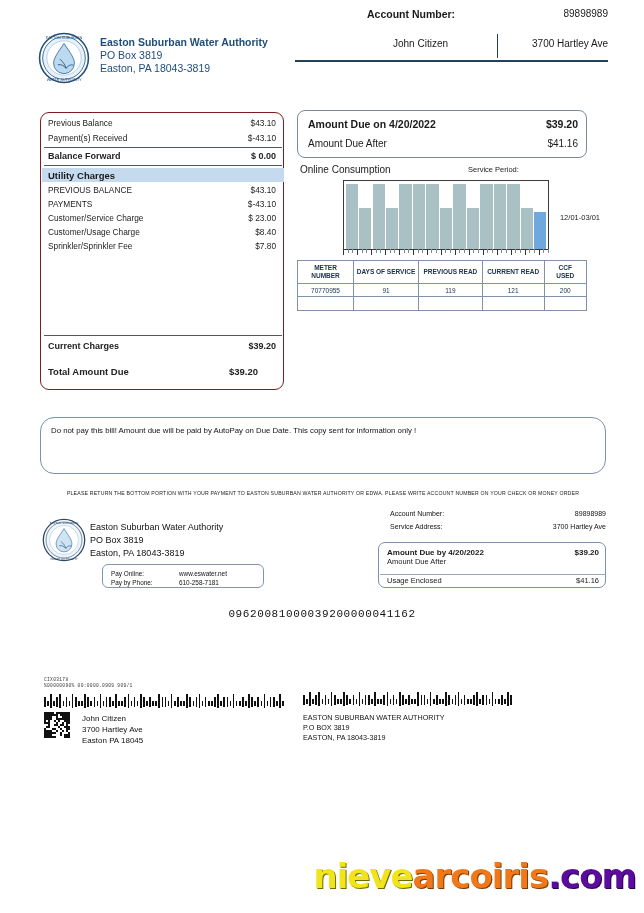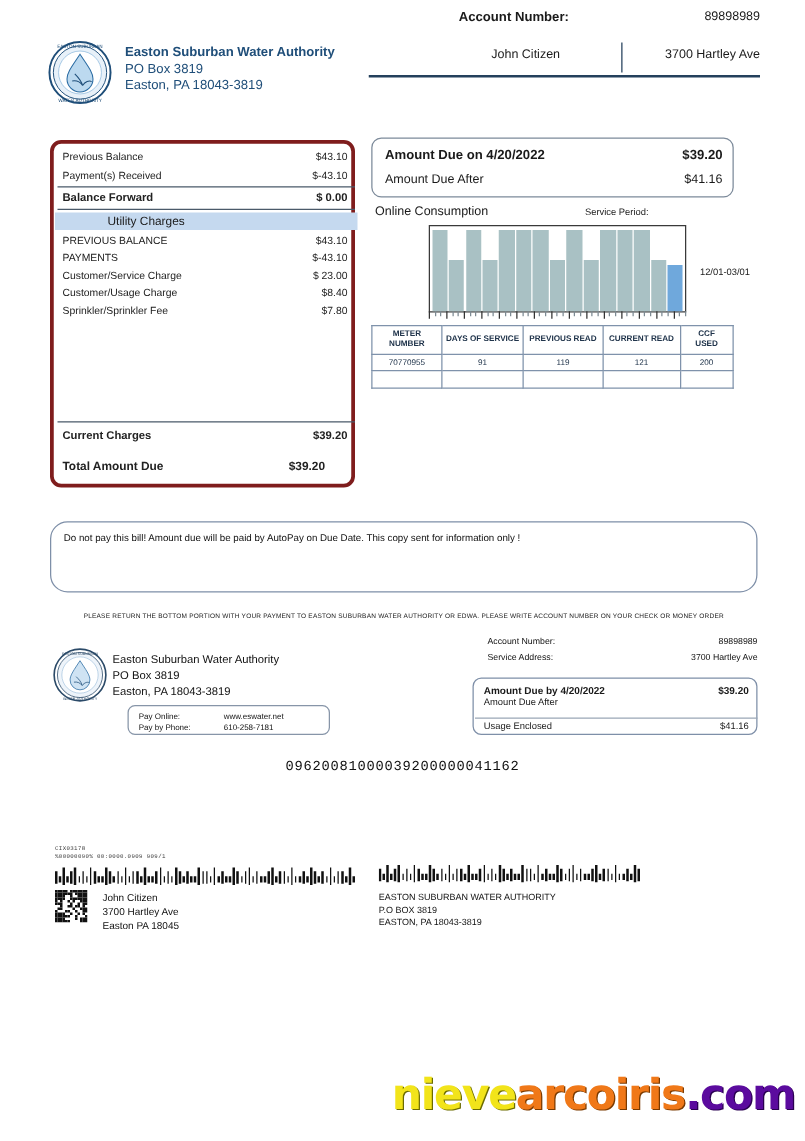--- a/index.html
+++ b/index.html
@@ -125,21 +125,21 @@
     font-size: 12px;
     letter-spacing: .4px;
     color: #222;
   }
   .summary-box {
     position: absolute;
     left: 40px;
     top: 112px;
     width: 244px;
     height: 278px;
-    border: 3px solid #7f1d1d;
+    border: 1px solid #7f1d1d;
     border-radius: 9px;
     background: #fff;
     box-sizing: border-box;
   }
   .srow {
     position: absolute;
     left: 7px;
     width: 228px;
     height: 13px;
     font-size: 8.3px;
@@ -161,23 +161,22 @@
     left: 1px;
     width: 242px;
     height: 14px;
     background: #c5d9ef;
   }
   .util-band span {
     position: absolute;
     left: 6px;
     top: 2px;
     font-size: 9.5px;
-    font-weight: normal;
+    font-weight: bold;
     color: #1a1a1a;
-    margin-left: 36px;
   }
 
   
   .due-box {
     position: absolute;
     left: 297px;
     top: 110px;
     width: 290px;
     height: 48px;
     border: 1px solid #7c8a9a;

